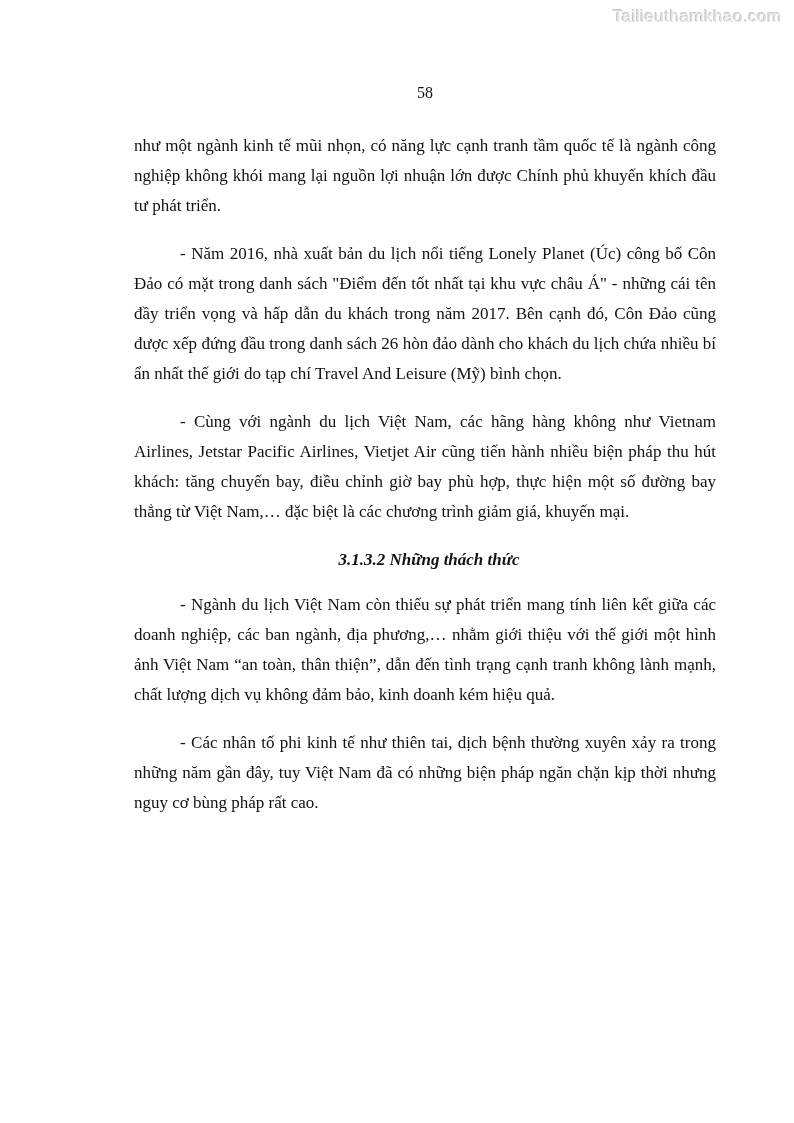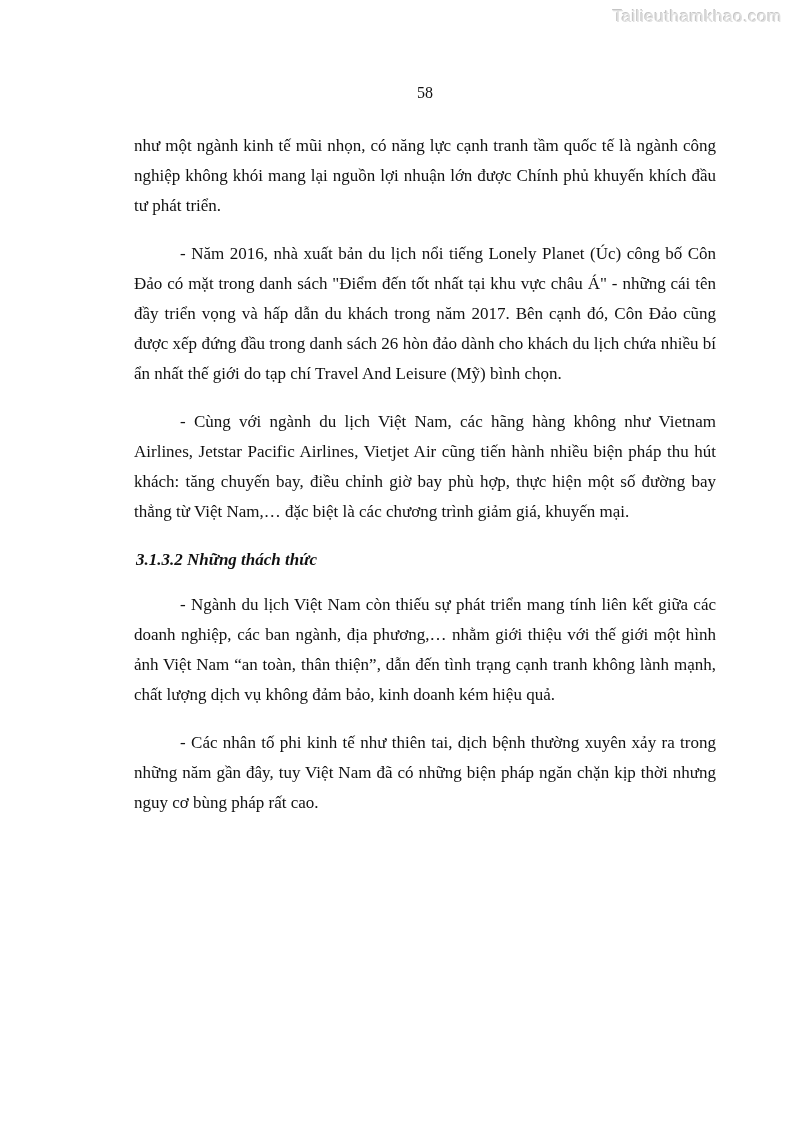--- a/index.html
+++ b/index.html
@@ -51,22 +51,22 @@
     margin: 0 0 18px 0;
   }
   .para.indent {
     text-indent: 46px;
   }
   .heading {
     font-size: 17px;
     line-height: 30px;
     font-weight: bold;
     font-style: italic;
-    text-align: left;
-    margin: 0 0 15px 2px;
+    text-align: center;
+    margin: 0 0 15px 8px;
   }
 </style>
 </head>
 <body>
 
 <div class="sheet">
 
   <div class="watermark">Tailieuthamkhao.com</div>
 
   <div class="page-number">58</div>

